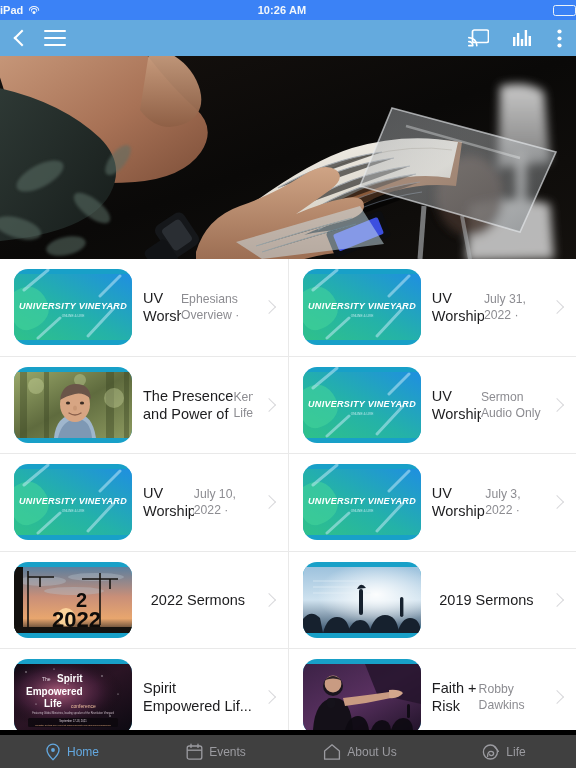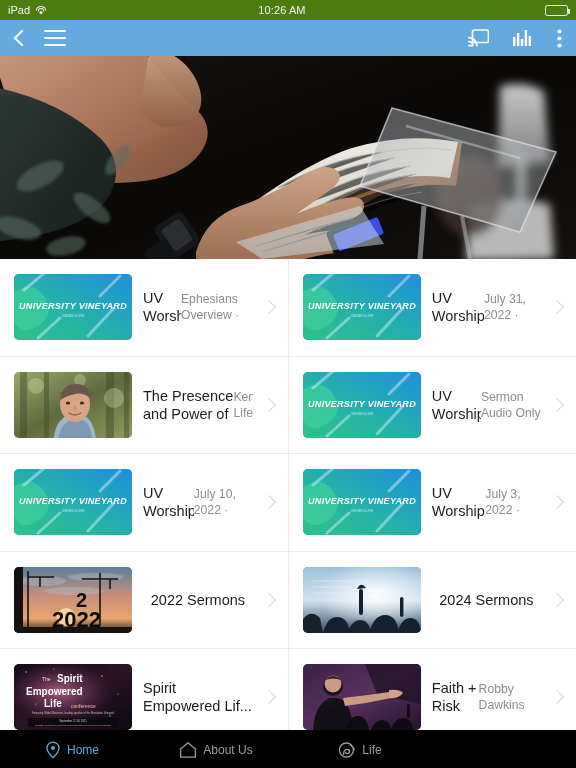--- a/index.html
+++ b/index.html
@@ -7,23 +7,23 @@
   body {
     font-family: "Liberation Sans", sans-serif;
     background:#ffffff;
     overflow:hidden;
     -webkit-font-smoothing:antialiased;
   }
   #app { position:relative; width:576px; height:768px; display:flex; flex-direction:column; }
 
   
   .statusbar {
-    height:20px; background:#4d7c0f; color:#f2f7fb;
-    display:flex; align-items:center; padding:0 8px;
-    font-size:11px; position:relative; flex:0 0 20px;
+    height:20px; background:#3b82f6; color:#f2f7fb;
+    display:flex; align-items:center; padding:0 0;
+    font-size:11px; position:relative; flex:0 0 20px;font-weight:bold;
   }
   .sb-left { display:flex; align-items:center; gap:5px; }
   .sb-center { position:absolute; left:0; right:12px; text-align:center; font-size:11px; letter-spacing:.1px; }
   .sb-right { margin-left:auto; display:flex; align-items:center; z-index:2; }
   .wifi-ico { display:inline-block; width:11px; height:9px; position:relative; }
   .wifi-ico i {
     position:absolute; left:50%; transform:translateX(-50%);
     border:1.2px solid #f2f7fb; border-bottom:none;
     border-radius:50% 50% 0 0 / 100% 100% 0 0;
   }
@@ -57,42 +57,42 @@
   
   .listwrap { flex:1 1 auto; overflow:hidden; background:#fff; position:relative; }
   .grid { display:grid; grid-template-columns:1fr 1fr; }
   .cell {
     position:relative; height:97.5px; display:flex; align-items:center;
     padding:0 10px 0 14px; gap:11px; cursor:pointer; background:#fff;
     border-bottom:1px solid #e9e9e9;
   }
   .cell:nth-child(odd) { border-right:1px solid #e9e9e9; }
   .thumb {
-    flex:0 0 118px; width:118px; height:66px; border-radius:5px; overflow:hidden;
+    flex:0 0 118px; width:118px; height:76px; border-radius:14px; overflow:hidden;
     position:relative; background:#18a0c8;
   }
   .thumb svg { width:100%; height:100%; display:block; }
   .cell-text { flex:1 1 auto; min-width:0; display:flex; flex-direction:row; justify-content:center; }
   .cell-title {
     font-size:14.5px; line-height:18px; color:#1d1d1f; font-weight:400;
     max-height:36px; overflow:hidden;
   }
   .cell-sub {
     font-size:12.2px; line-height:16px; color:#8c8c91; margin-top:2px;
     max-height:32px; overflow:hidden;
   }
   .chev-r { flex:0 0 14px; width:10px; height:18px; position:relative; opacity:.55; }
   .chev-r::before {
     content:""; position:absolute; left:0; top:4px; width:9px; height:9px;
     border-right:1.8px solid #b9b9be; border-top:1.8px solid #b9b9be; transform:rotate(45deg);
   }
 
   
   .tabbar {
-    flex:0 0 38px; height:38px; background:#000000; border-top:2px solid #000000;
+    flex:0 0 38px; height:38px; background:#404040; border-top:5px solid #000000;
     display:grid; grid-template-columns:repeat(4,1fr);
   }
   .tab { display:flex; align-items:center; justify-content:center; gap:6px; cursor:pointer; color:#9b9ba0; }
   .tab.active { color:#63a8e0; }
   .tab-label { font-size:12px; }
   .tab svg { display:block; }
 </style>
 </head>
 <body>
 
@@ -524,21 +524,21 @@
               <path d="M44 66 q5 -13 13 -13 q9 0 11 13 z"></path>
               <path d="M66 66 q5 -18 16 -18 q12 0 14 18 z"></path>
               <path d="M94 66 q5 -15 13 -15 q10 0 11 15 z"></path>
               <rect x="56" y="22" width="4" height="26" rx="2"></rect>
               <path d="M54 22 q4 -8 9 -1 z"></path>
               <rect x="97" y="30" width="3.4" height="20" rx="1.7"></rect>
             </g>
           </svg>
         </div>
         <div class="cell-text">
-          <div class="cell-title">2024 Sermons</div>
+          <div class="cell-title">2019 Sermons</div>
           <div class="cell-sub"></div>
         </div>
         <span class="chev-r"></span>
       </div>
 
       <div class="cell">
         <div class="thumb">
           <svg viewBox="0 0 118 66">
             <defs>
               <linearGradient id="neb" x1="0" y1="0" x2="1" y2="1">
@@ -622,20 +622,28 @@
   <div class="tabbar">
 
     <div class="tab active">
       <svg width="16" height="18" viewBox="0 0 16 18">
         <path d="M8 1.2 C4.6 1.2 2 3.8 2 7.1 c0 4.1 6 9.6 6 9.6 s6 -5.5 6 -9.6 C14 3.8 11.4 1.2 8 1.2 z" fill="none" stroke="currentColor" stroke-width="1.3"></path>
         <circle cx="8" cy="7" r="1.9" fill="currentColor"></circle>
       </svg>
       <span class="tab-label">Home</span>
     </div>
 
+    <div class="tab">
+      <svg width="17" height="18" viewBox="0 0 17 18">
+        <rect x="1.2" y="3" width="14.6" height="13.2" rx="2" fill="none" stroke="currentColor" stroke-width="1.3"></rect>
+        <path d="M1.2 7.2 h14.6" stroke="currentColor" stroke-width="1.3"></path>
+        <path d="M5 1.2 v3.2 M12 1.2 v3.2" stroke="currentColor" stroke-width="1.3" stroke-linecap="round"></path>
+      </svg>
+      <span class="tab-label">Events</span>
+    </div>
 
     <div class="tab">
       <svg width="18" height="18" viewBox="0 0 18 18">
         <path d="M1.6 8.1 L9 1.8 L16.4 8.1 L16.4 16.2 L1.6 16.2 Z" fill="none" stroke="currentColor" stroke-width="1.3" stroke-linejoin="round"></path>
       </svg>
       <span class="tab-label">About Us</span>
     </div>
 
     <div class="tab">
       <svg width="18" height="18" viewBox="0 0 18 18">

